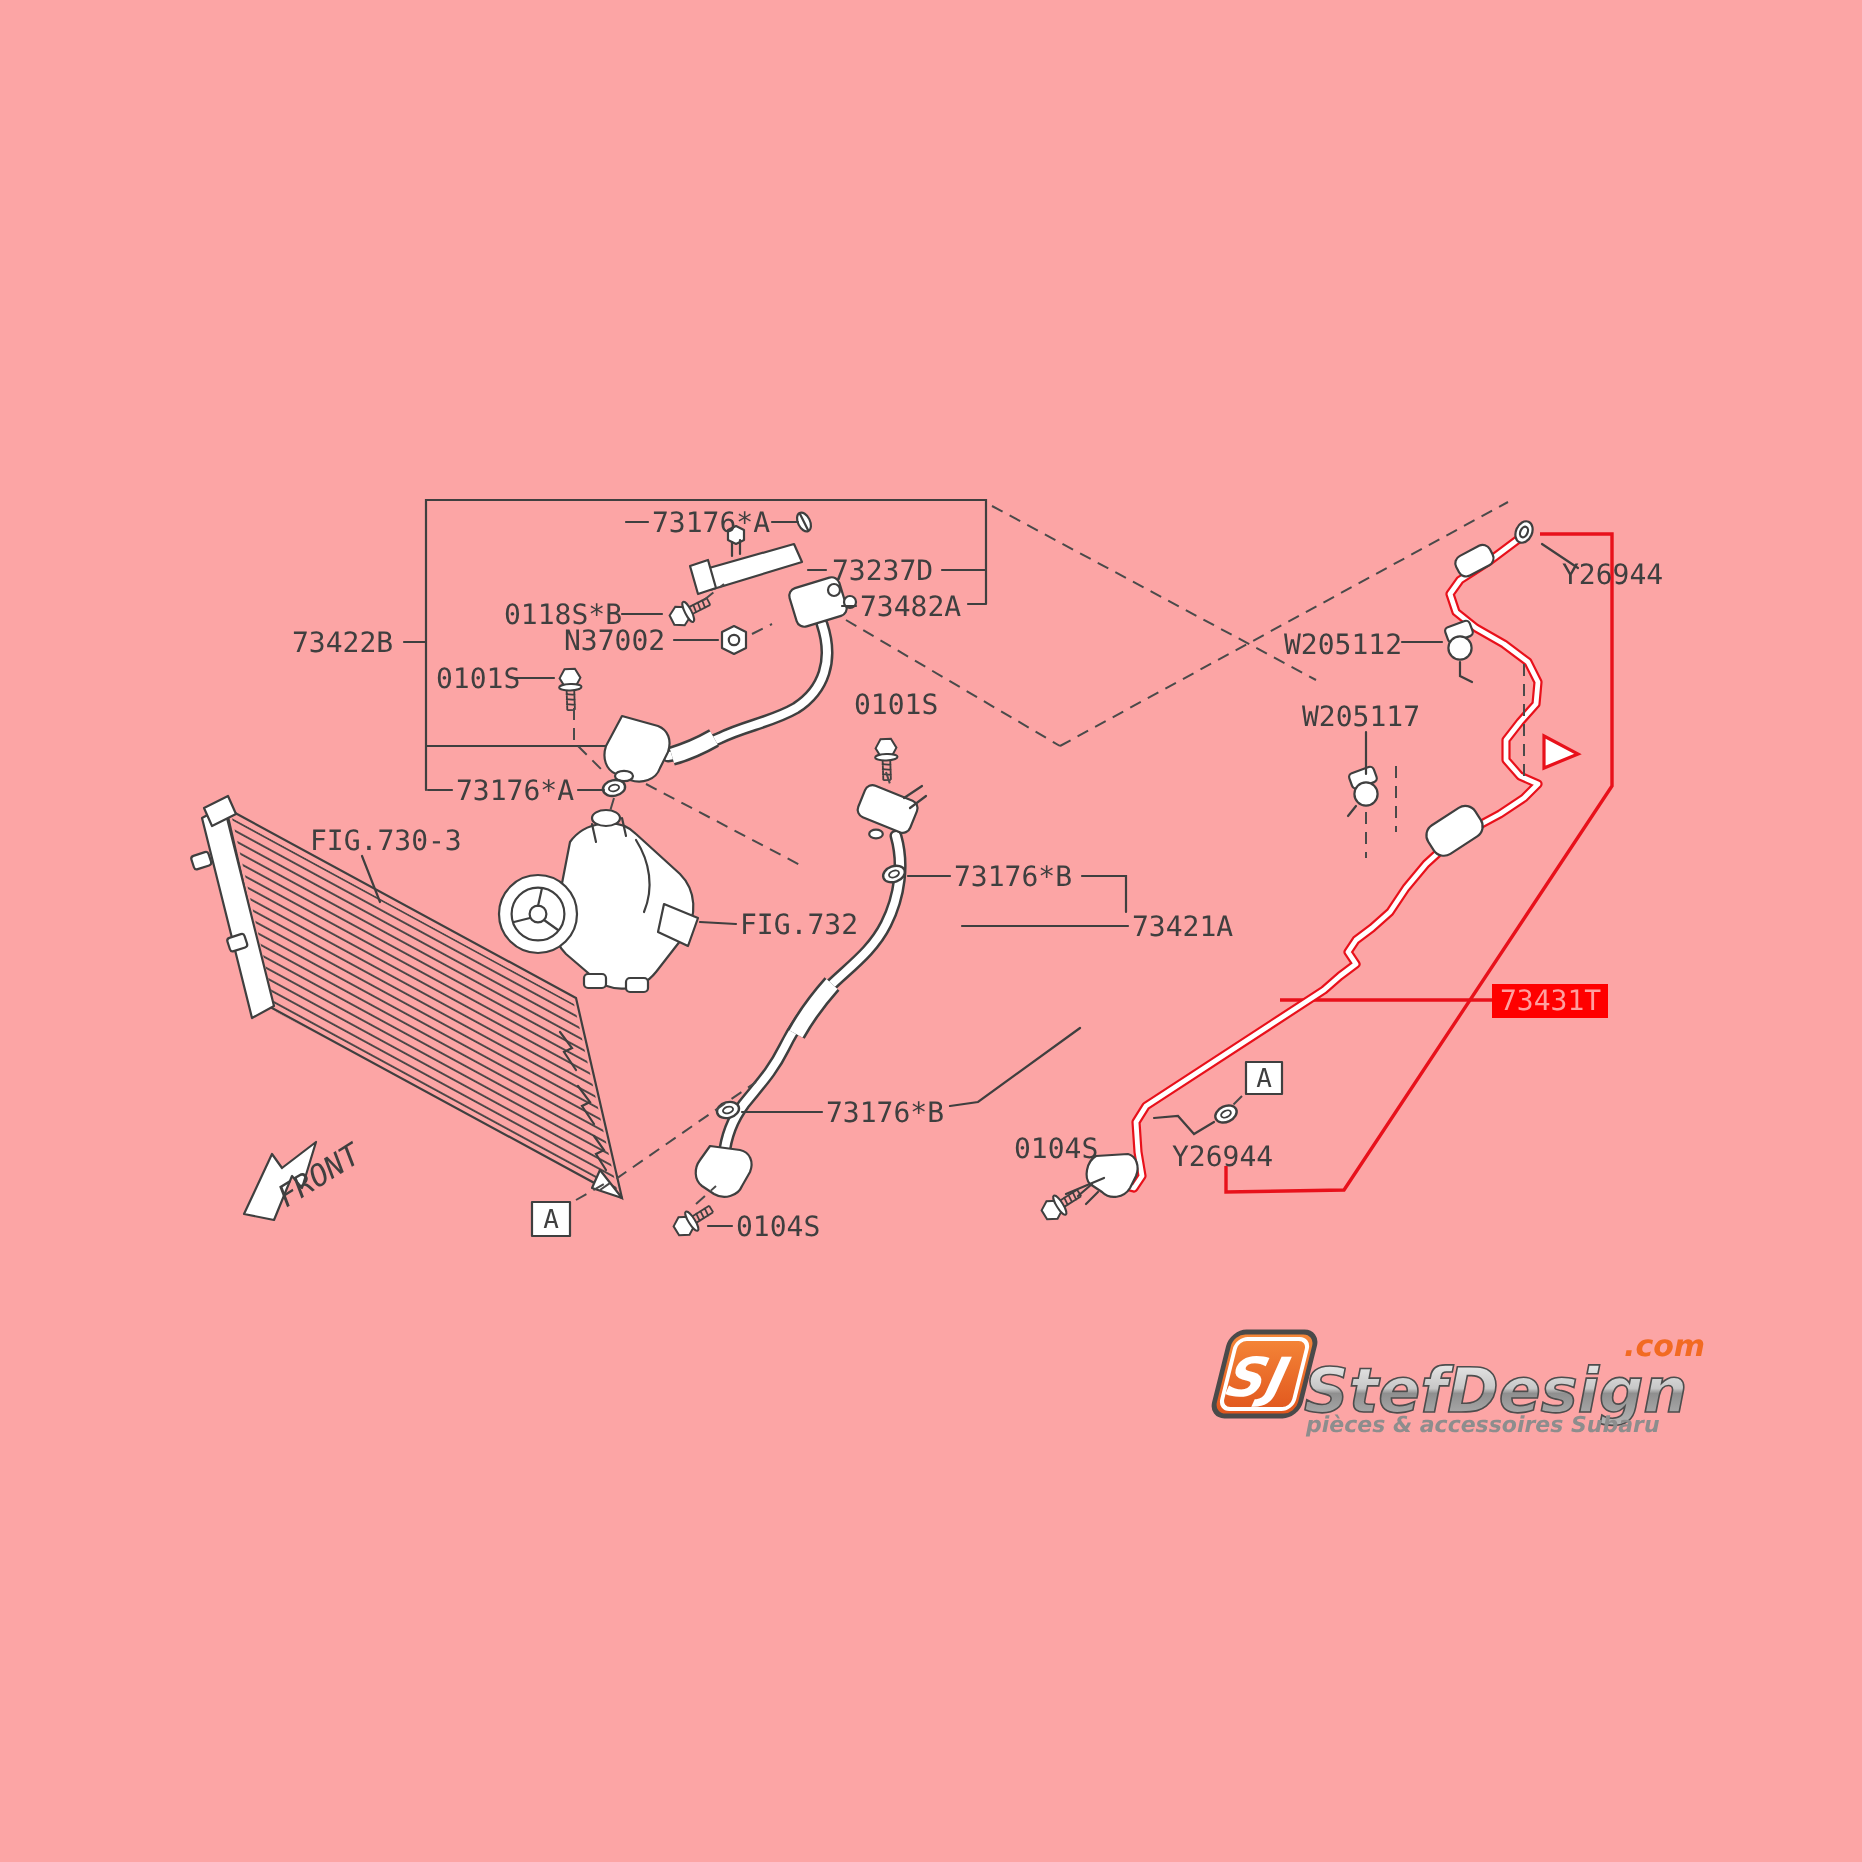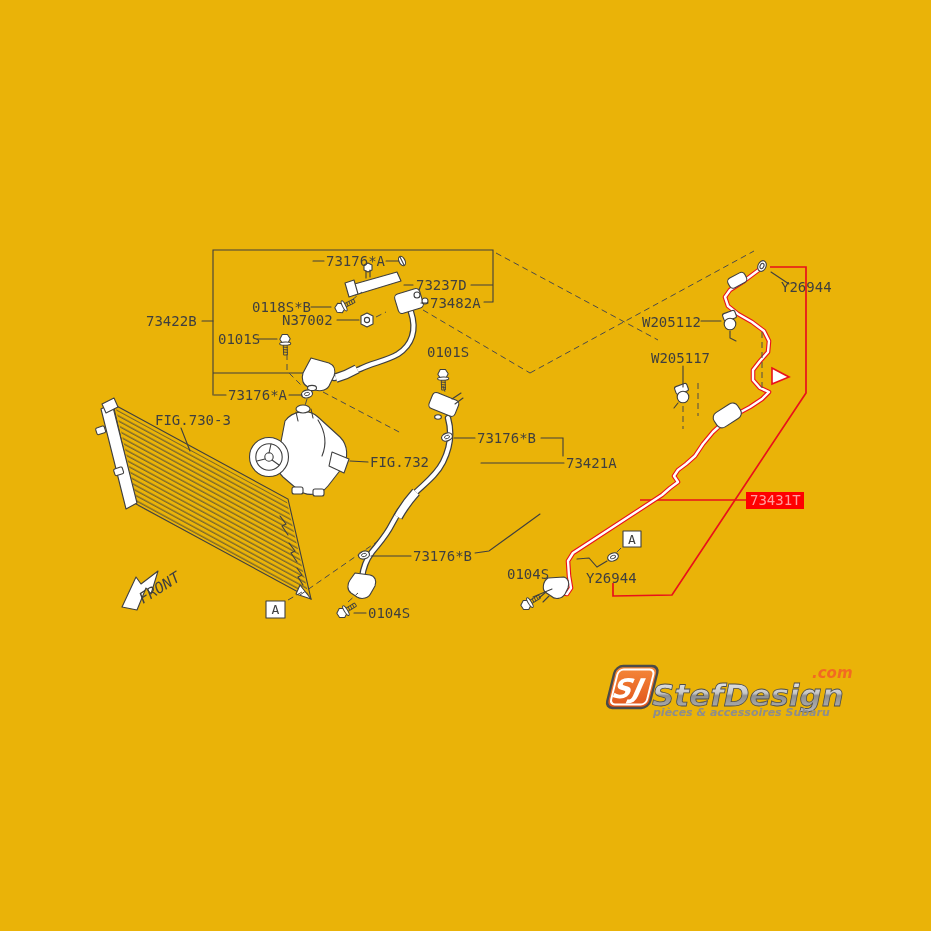--- a/index.html
+++ b/index.html
@@ -1,16 +1,16 @@
 <!DOCTYPE html>
 <html><head>
 <meta charset="utf-8">
 <style>
   html,body{margin:0;padding:0;background:#fff;}
-  #stage{position:relative;width:931px;height:931px;background:#eab308;overflow:hidden;
+  #stage{position:relative;width:931px;height:931px;background:#fca5a5;overflow:hidden;
          font-family:"DejaVu Sans Mono", monospace;}
   svg{position:absolute;left:0;top:0;}
   .ln   {stroke:#3f3f3f;stroke-width:1.1;fill:none;stroke-linecap:round;}
   .lnf  {stroke:#3f3f3f;stroke-width:1.1;fill:#fff;stroke-linejoin:round;}
   .dash {stroke:#4a4a4a;stroke-width:1;fill:none;stroke-dasharray:6 4;stroke-linecap:butt;}
   .lbl  {font:14px "DejaVu Sans Mono", monospace;fill:#3f3f3f;}
   .lblA {font:13px "DejaVu Sans Mono", monospace;fill:#3f3f3f;text-anchor:middle;}
   .tube-o{stroke:#3f3f3f;stroke-width:6.5;fill:none;stroke-linejoin:round;stroke-linecap:round;}
   .tube-i{stroke:#fff;stroke-width:4;fill:none;stroke-linejoin:round;stroke-linecap:round;}
   .slv-o{stroke:#3f3f3f;stroke-width:10;fill:none;stroke-linecap:butt;}

